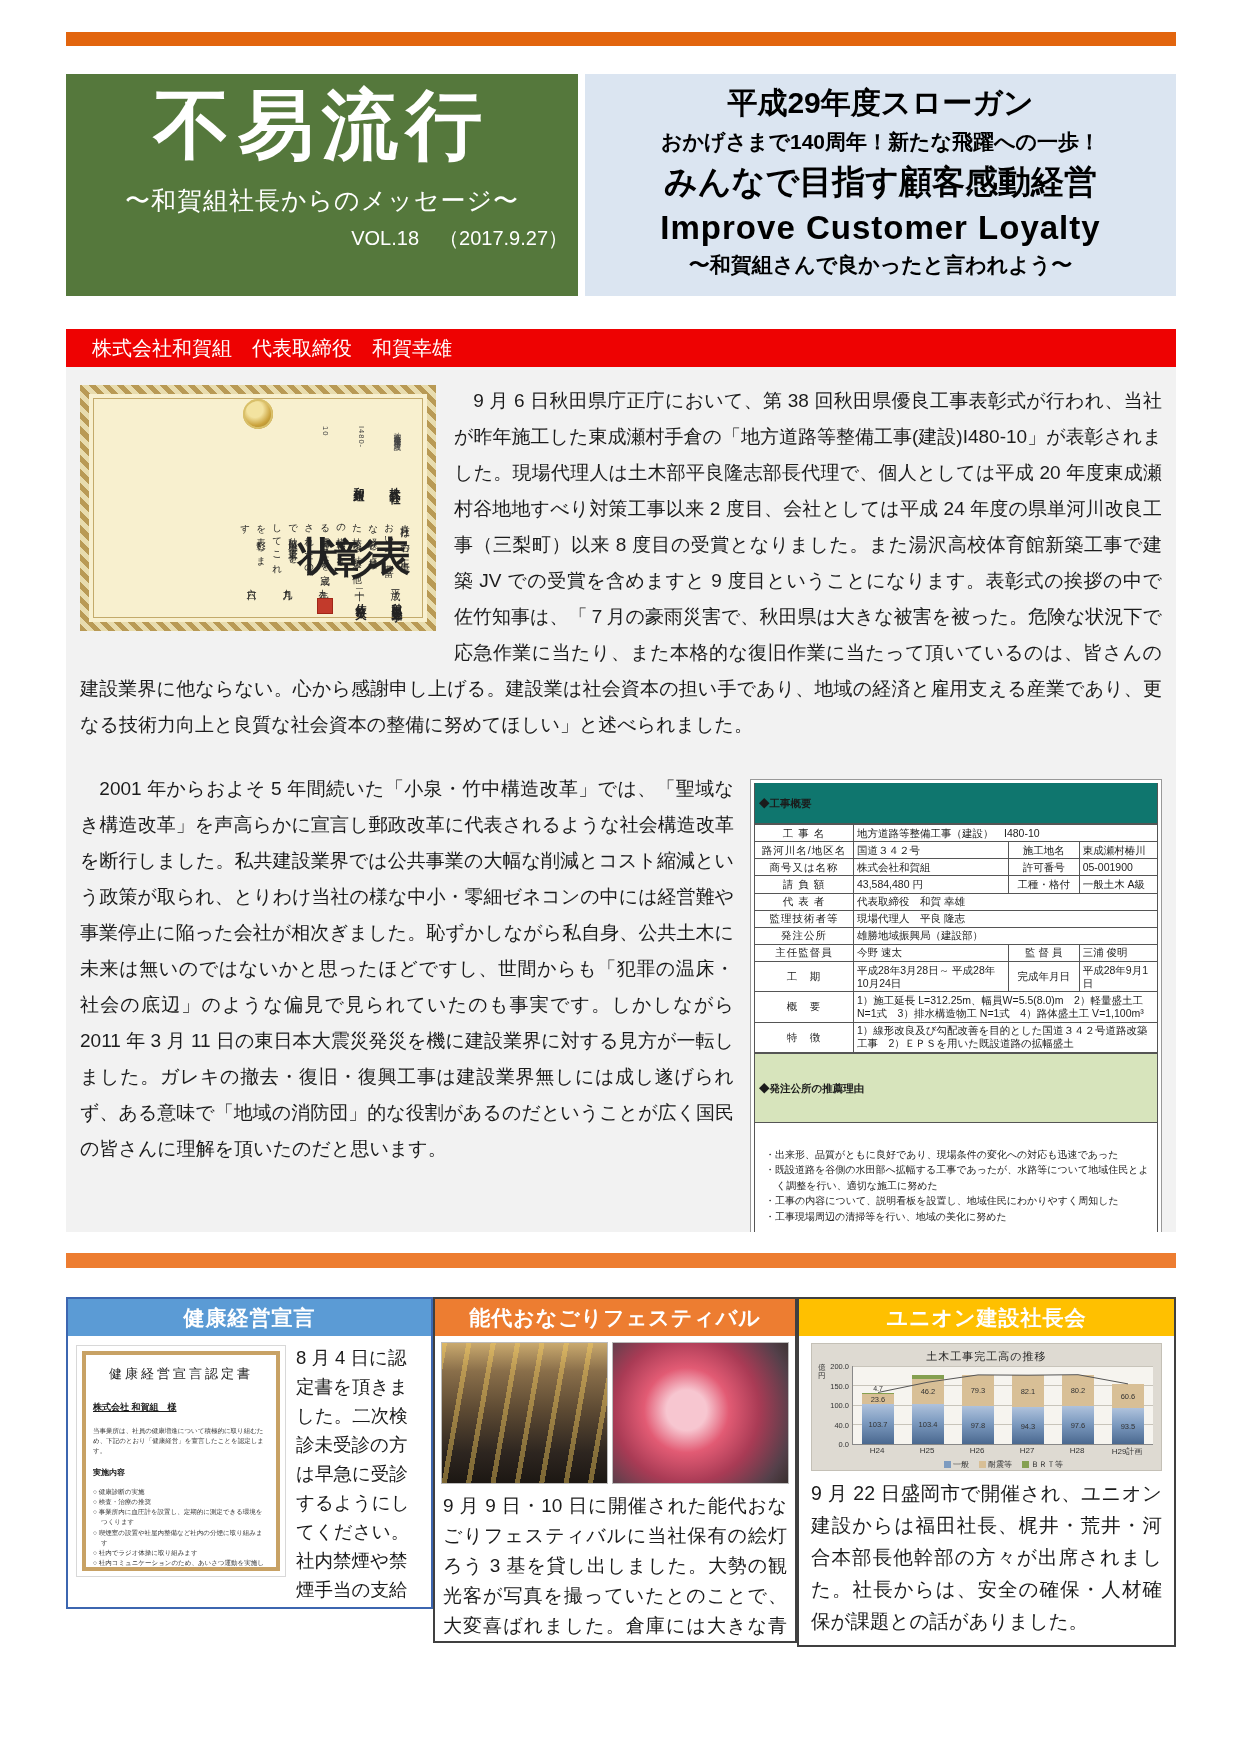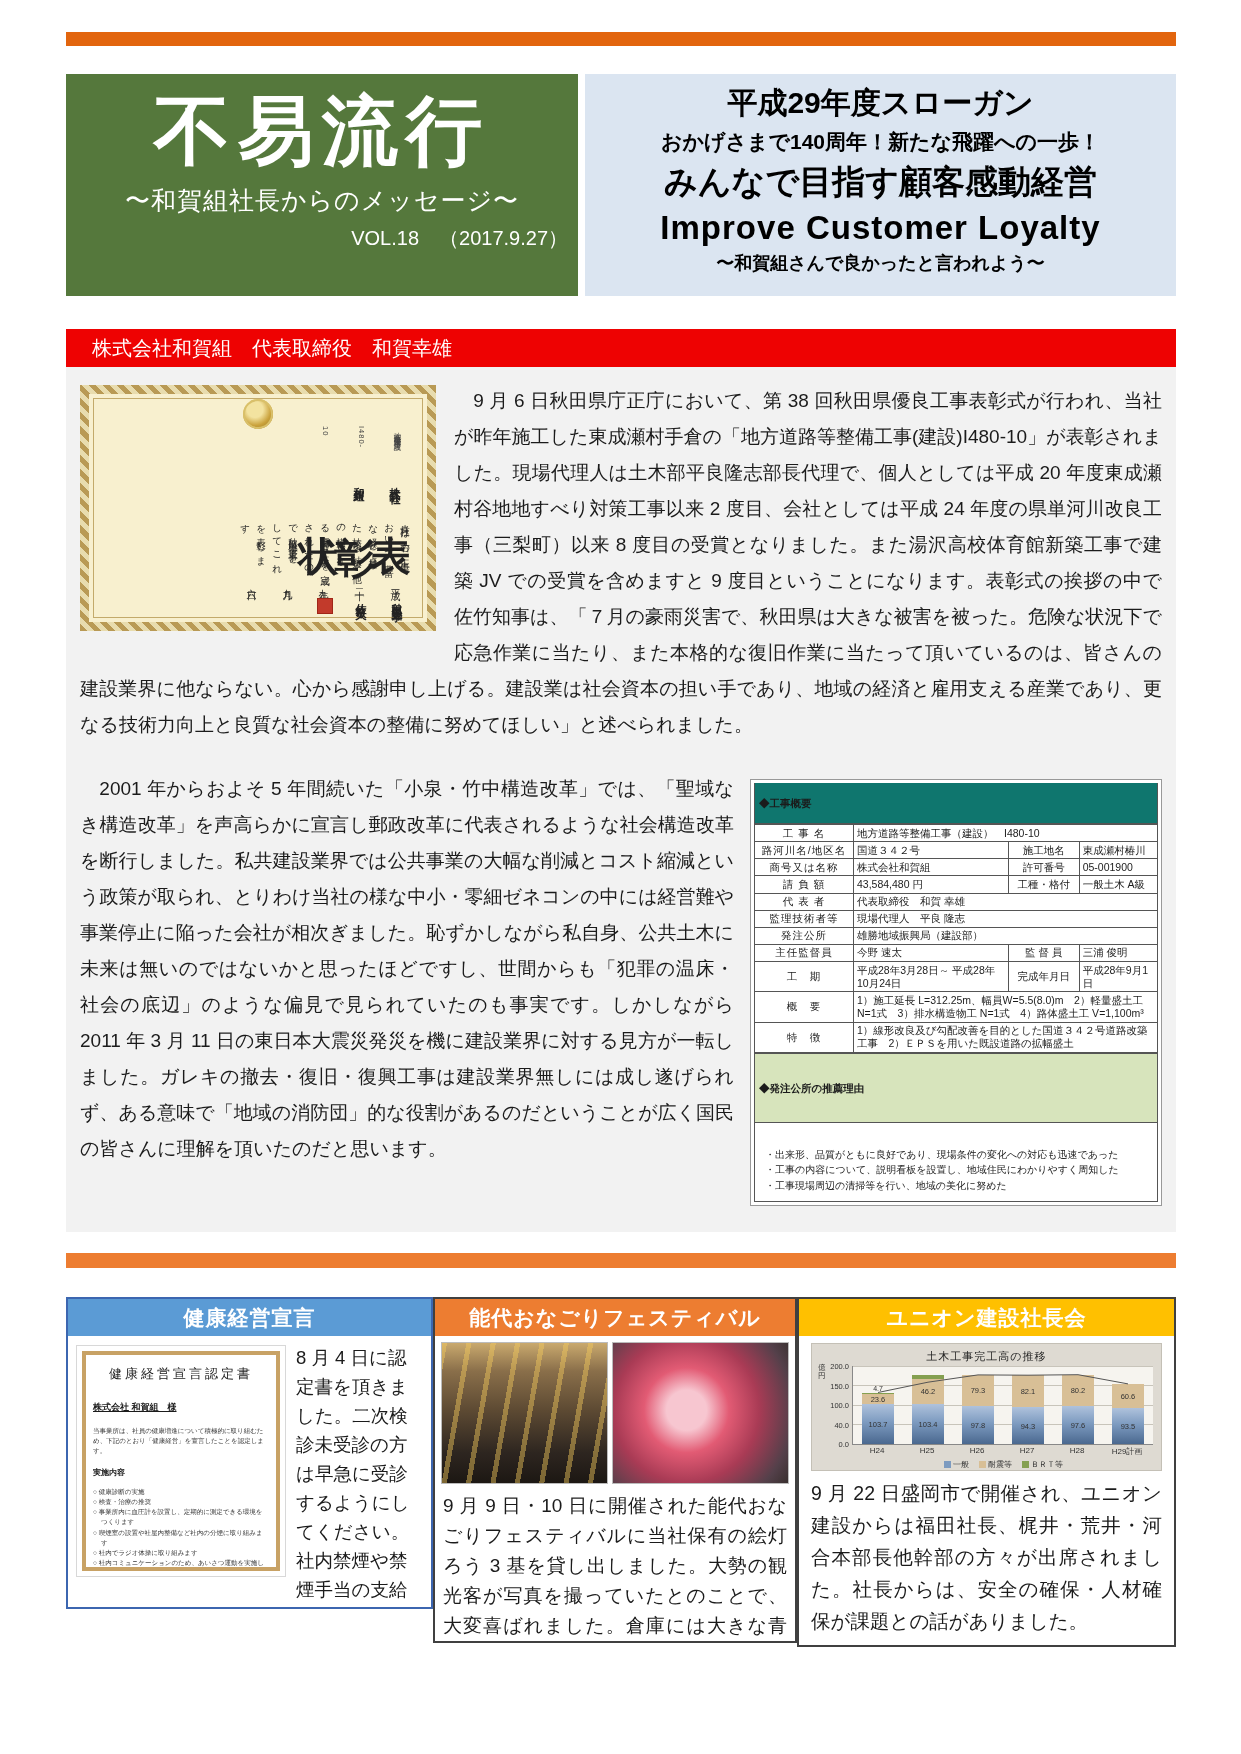--- a/index.html
+++ b/index.html
@@ -5,29 +5,29 @@
   html,body{margin:0;padding:0;background:#fff;}
   body{font-family:"Liberation Sans", sans-serif;color:#1b1b1b;}
   .page{position:relative;width:1241px;height:1754px;background:#fff;overflow:hidden;}
 
   
   .top-bar{position:absolute;left:66px;top:32px;width:1110px;height:14px;background:#E2650E;}
 
   
   .masthead{position:absolute;left:66px;top:74px;width:1110px;height:222px;}
   .green-box{position:absolute;left:0;top:0;width:512px;height:222px;background:#55783C;color:#fff;}
-  .mast-title{margin-top:16px;text-align:center;font-family:Liberation Serif, serif;font-weight:bold;font-size:76px;line-height:1.1;letter-spacing:8px;}
+  .mast-title{margin-top:16px;text-align:center;font-family:Liberation Mono, monospace;font-weight:bold;font-size:76px;line-height:1.1;letter-spacing:8px;}
   .mast-sub{text-align:center;font-size:25px;margin-top:10px;letter-spacing:1px;}
   .mast-vol{text-align:right;font-size:20px;padding-right:10px;margin-top:8px;}
   .blue-box{position:absolute;left:519px;top:0;width:591px;height:222px;background:#DBE5F1;color:#000;text-align:center;}
   .sl1{font-size:30px;font-weight:bold;margin-top:9px;}
   .sl2{font-size:21px;font-weight:bold;margin-top:4px;}
   .sl3{font-size:33px;font-weight:bold;margin-top:4px;}
   .sl4{font-size:33px;font-weight:bold;margin-top:4px;letter-spacing:1px;}
-  .sl5{font-size:18px;font-weight:bold;margin-top:4px;}
+  .sl5{font-size:21px;font-weight:bold;margin-top:4px;}
 
   
   .byline-bar{position:absolute;left:66px;top:329px;width:1110px;height:38px;background:#EE0202;color:#ffffff;font-size:20px;line-height:38px;padding-left:26px;box-sizing:border-box;}
 
   
   .article{position:absolute;left:66px;top:367px;width:1110px;height:865px;background:#F2F2F2;box-sizing:border-box;padding:16px 14px 10px 14px;overflow:hidden;font-size:19px;line-height:36px;}
   .article p{margin:0;text-align:justify;}
   .p2wrap{margin-top:28px;}
   .clear{clear:both;}
 
@@ -227,20 +227,21 @@
                 </tr>
             <tr>
                   <td class="lb">特　徴</td>
                   <td class="vl" colspan="3">1）線形改良及び勾配改善を目的とした国道３４２号道路改築工事　2）ＥＰＳを用いた既設道路の拡幅盛土</td>
                 </tr>
           </tbody>
             </table>
           <div class="at-sec2">◆発注公所の推薦理由</div>
           <div class="at-reasons">
             <div class="reason">・出来形、品質がともに良好であり、現場条件の変化への対応も迅速であった</div>
+            <div class="reason">・既設道路を谷側の水田部へ拡幅する工事であったが、水路等について地域住民とよく調整を行い、適切な施工に努めた</div>
             <div class="reason">・工事の内容について、説明看板を設置し、地域住民にわかりやすく周知した</div>
             <div class="reason">・工事現場周辺の清掃等を行い、地域の美化に努めた</div>
           </div>
         </div>
       </div>
       <p>　2001 年からおよそ 5 年間続いた「小泉・竹中構造改革」では、「聖域なき構造改革」を声高らかに宣言し郵政改革に代表されるような社会構造改革を断行しました。私共建設業界では公共事業の大幅な削減とコスト縮減という政策が取られ、とりわけ当社の様な中小・零細ゼネコンの中には経営難や事業停止に陥った会社が相次ぎました。恥ずかしながら私自身、公共土木に未来は無いのではないかと思ったほどですし、世間からも「犯罪の温床・社会の底辺」のような偏見で見られていたのも事実です。しかしながら2011 年 3 月 11 日の東日本大震災発災を機に建設業界に対する見方が一転しました。ガレキの撤去・復旧・復興工事は建設業界無しには成し遂げられず、ある意味で「地域の消防団」的な役割があるのだということが広く国民の皆さんに理解を頂いたのだと思います。</p>
     </div>
     <div class="clear"></div>
 
   </div>

